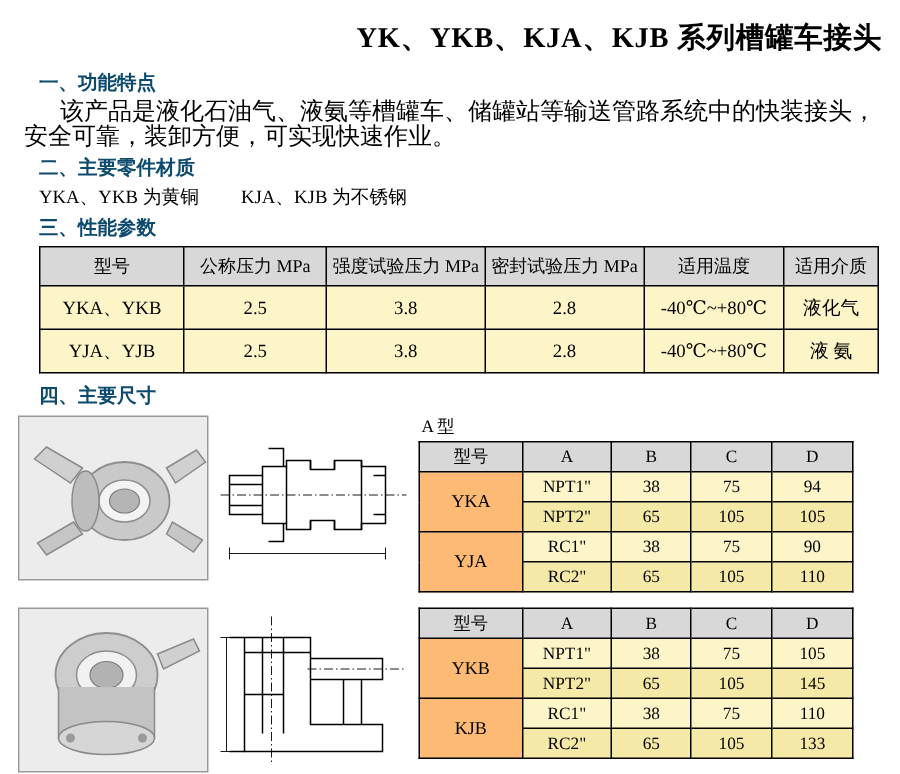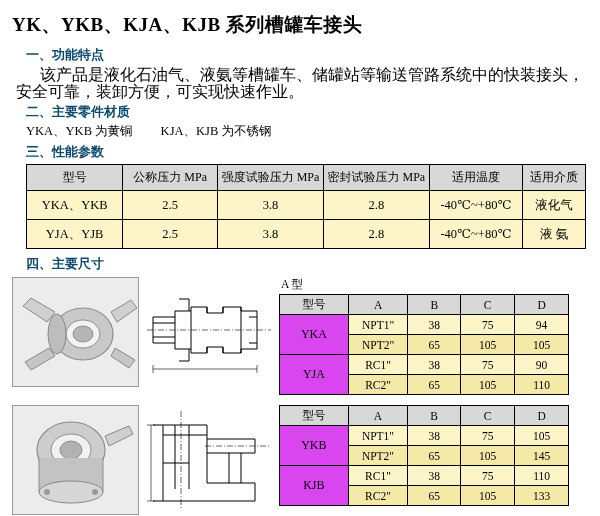--- a/index.html
+++ b/index.html
@@ -16,21 +16,21 @@
     overflow: hidden;
   }
   .page {
     width: 600px;
     height: 516px;
     position: relative;
     box-sizing: border-box;
     padding: 8px 12px 0 12px;
   }
   .title {
-    text-align: left;
+    text-align: right;
     font-size: 19px;
     font-weight: bold;
     letter-spacing: 0.5px;
     margin: 4px 0 8px 0;
     font-family: "Liberation Serif", "DejaVu Serif", serif;
   }
   .sec-head {
     color: #0c4a6e;
     font-weight: bold;
     font-size: 13px;
@@ -122,21 +122,21 @@
     border: 1px solid #000000;
     text-align: center;
     padding: 1px 2px;
     font-weight: normal;
     height: 17px;
   }
   table.dim thead th {
     background: #d8d8d8;
   }
   table.dim td.modelcell {
-    background: #d946ef;
+    background: #fdba74;
     font-size: 12px;
   }
   table.dim td.val {
     background: #fdf5c8;
   }
   table.dim td.valalt {
     background: #f5e9a8;
   }
   .spacer-row { height: 10px; }
 

